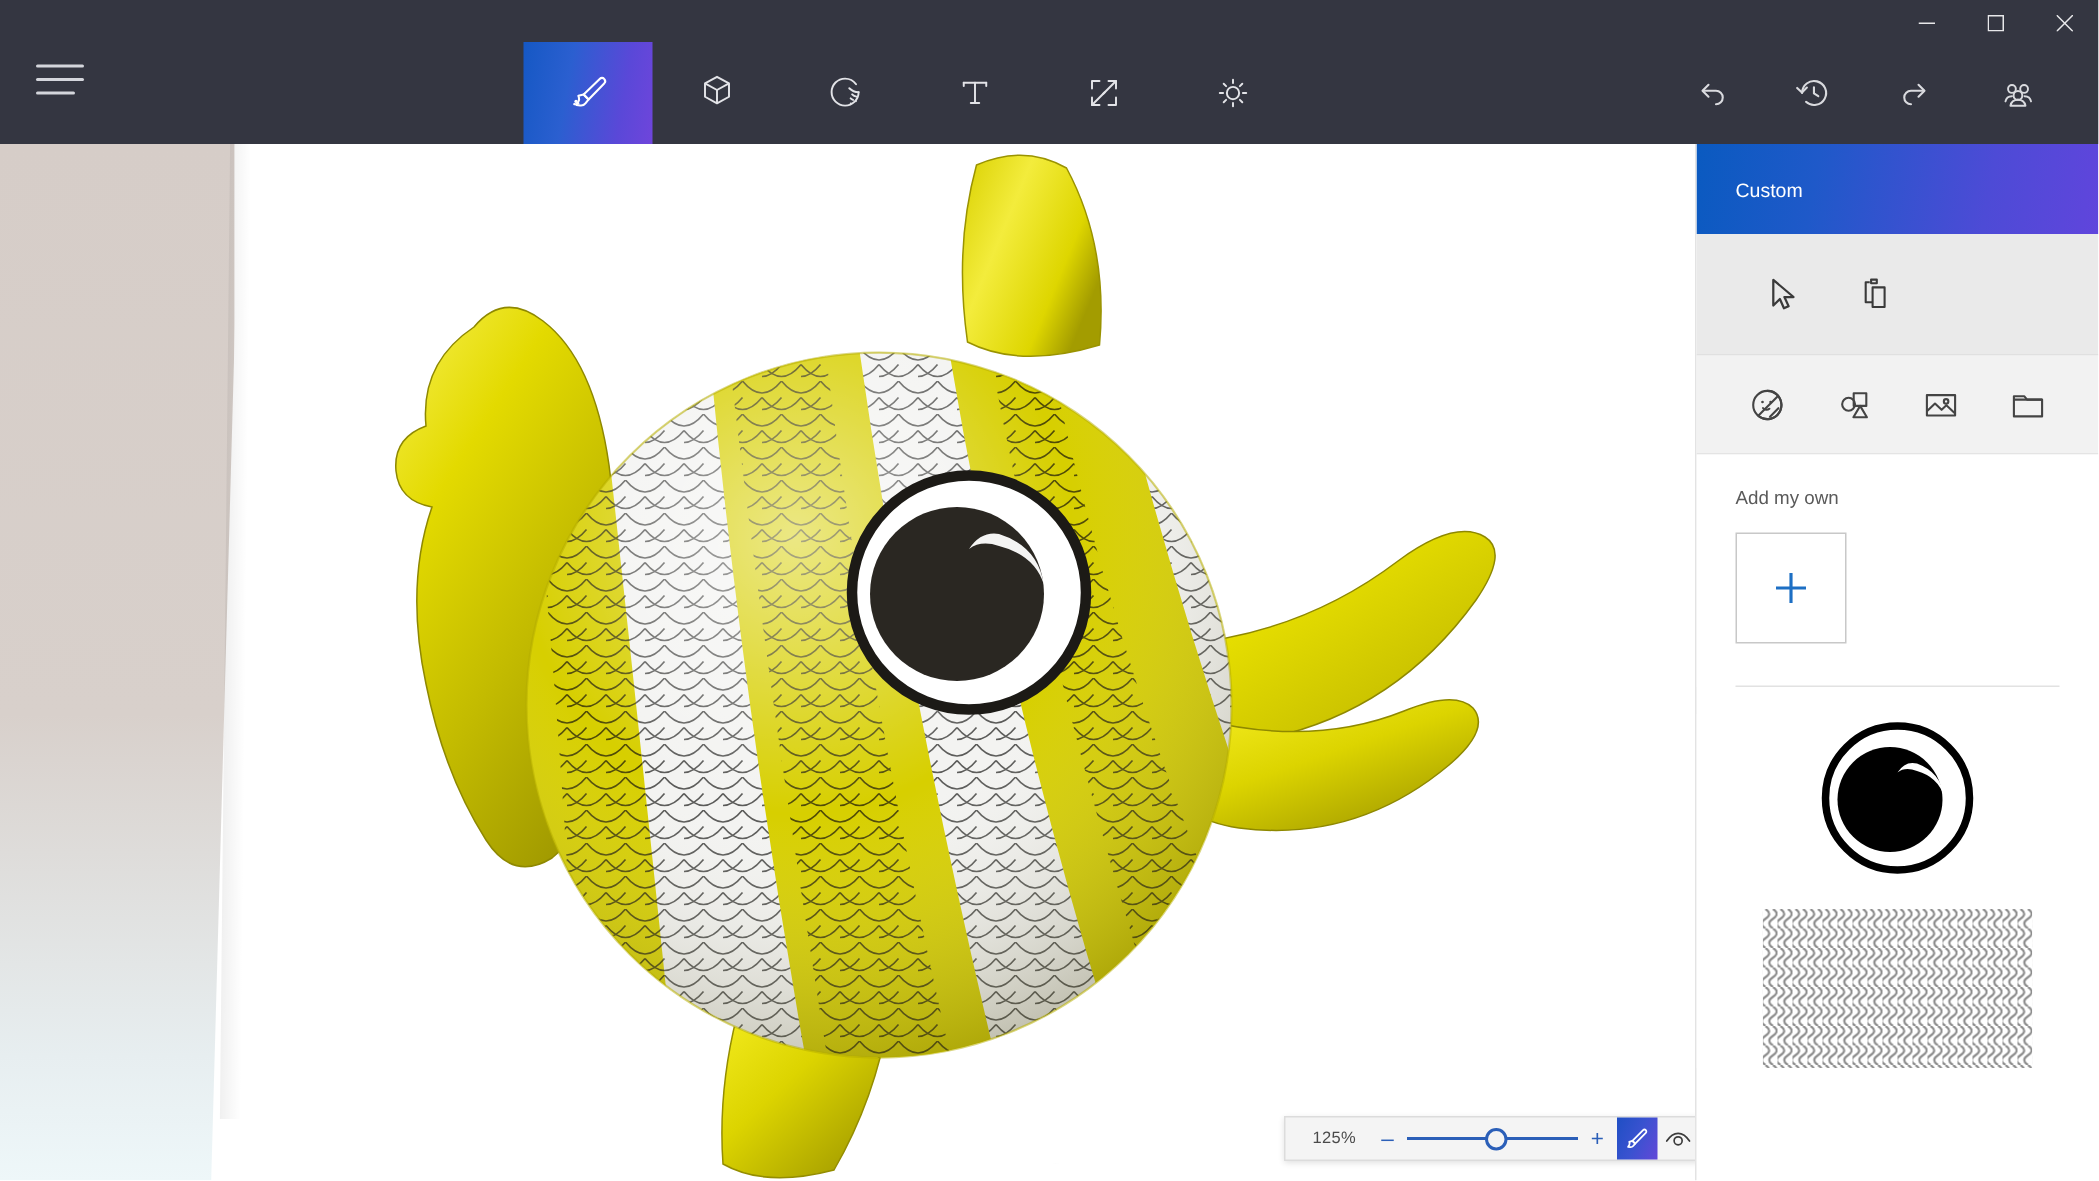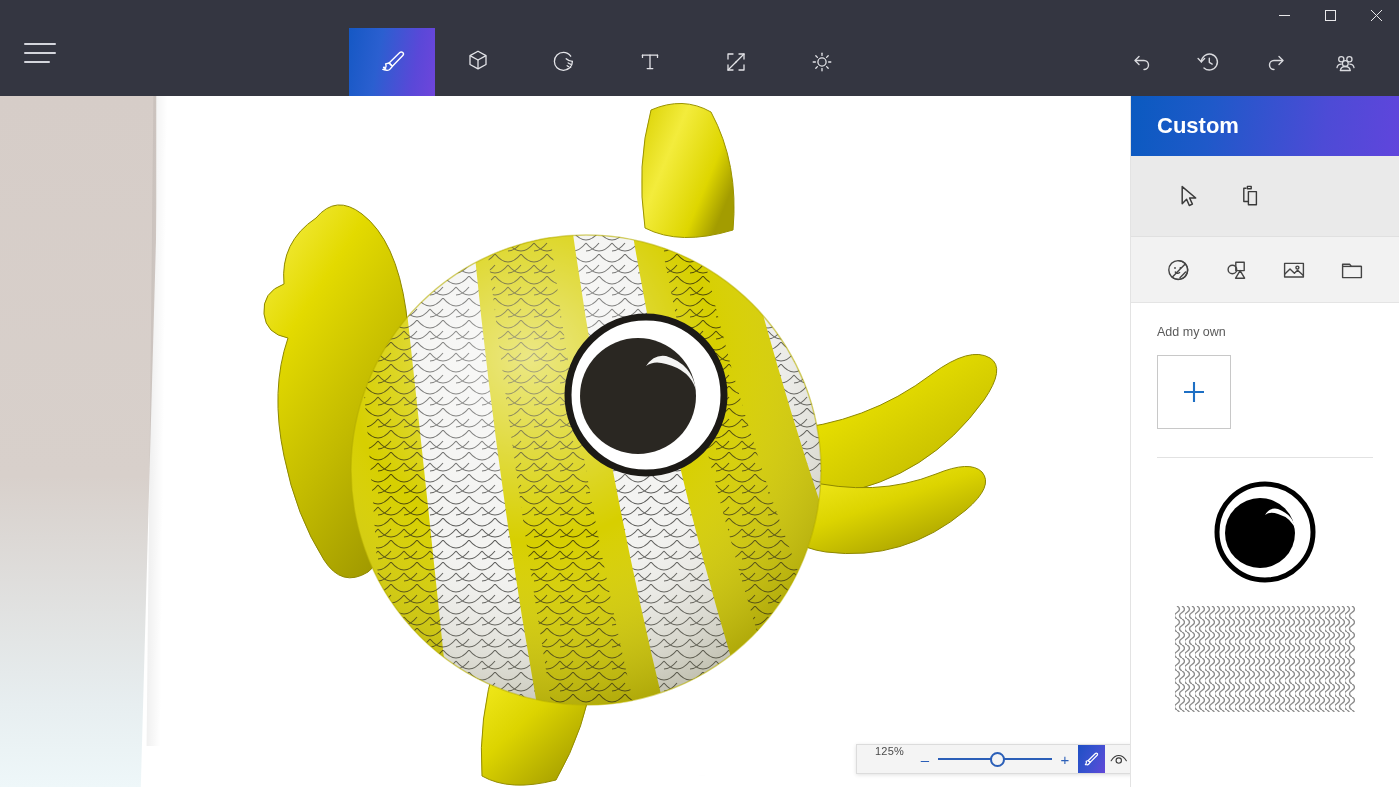--- a/index.html
+++ b/index.html
@@ -102,21 +102,21 @@
   }
 
   
   .fish { position: absolute; left: 196px; top: 4px; width: 820px; height: 700px; }
   .fish svg { width: 100%; height: 100%; display: block; }
 
   
   .zoombar {
     position: absolute; left: 856px; top: 744px;
     height: 30px;
-    display: flex; align-items: flex-start;
+    display: flex; align-items: center;
     background: #f4f4f4;
     border: 1px solid #dcdcdc;
     box-shadow: 0 1px 4px rgba(0,0,0,.12);
     z-index: 30;
   }
   .zoompct {
     font-size: 11px; color: #4a4a4a;
     padding: 0 8px 0 18px; min-width: 54px; text-align: center;
     letter-spacing: .2px;
   }
@@ -154,21 +154,21 @@
     border-left: 1px solid #e3e3e3;
     overflow: hidden;
     z-index: 20;
   }
   .panel-header {
     height: 60px;
     background: linear-gradient(100deg, #0a5ac0 0%, #1f59c9 30%, #4d4bd6 72%, #6045dc 100%);
     display: flex; align-items: center;
     padding-left: 26px;
   }
-  .panel-title { color: #fff; font-size: 22px; font-weight: 700; }
+  .panel-title { color: #fff; font-size: 13px; font-weight: 400; }
 
   .panel-actions {
     height: 81px;
     background: #eaeaea;
     display: flex; align-items: center;
     padding-left: 40px; gap: 28px;
     border-bottom: 1px solid #e0e0e0;
   }
   .pa-icon {
     width: 34px; height: 34px;

